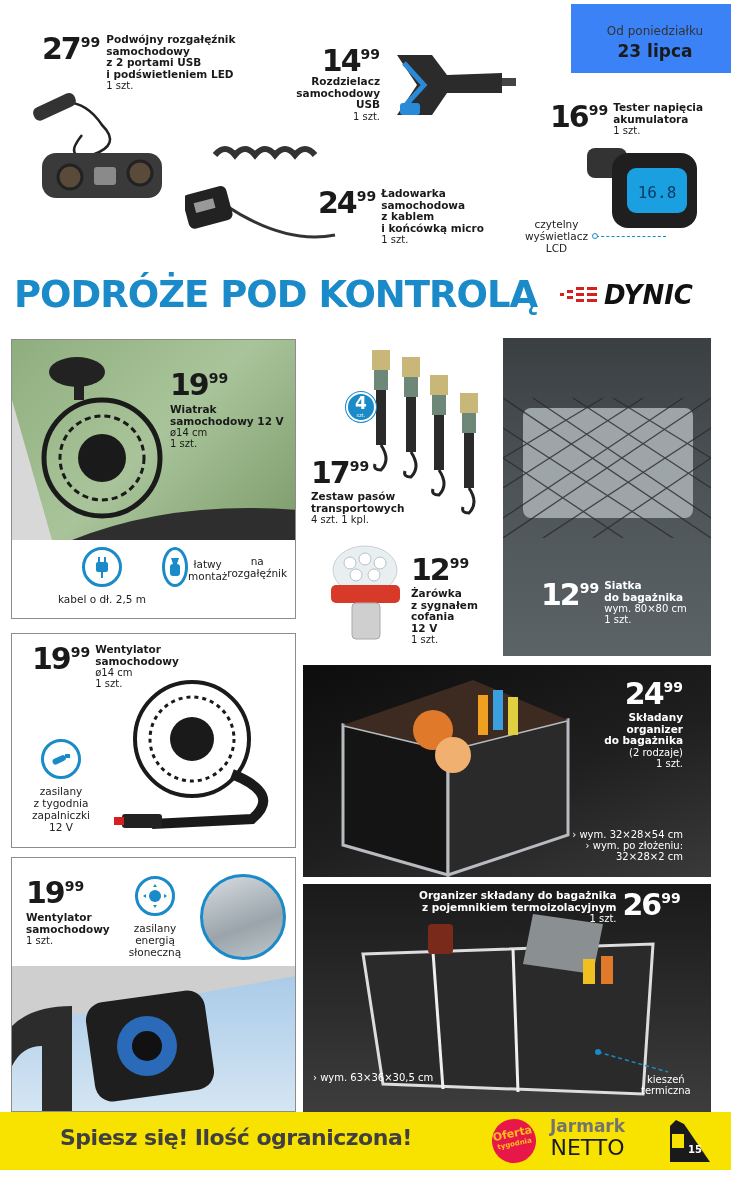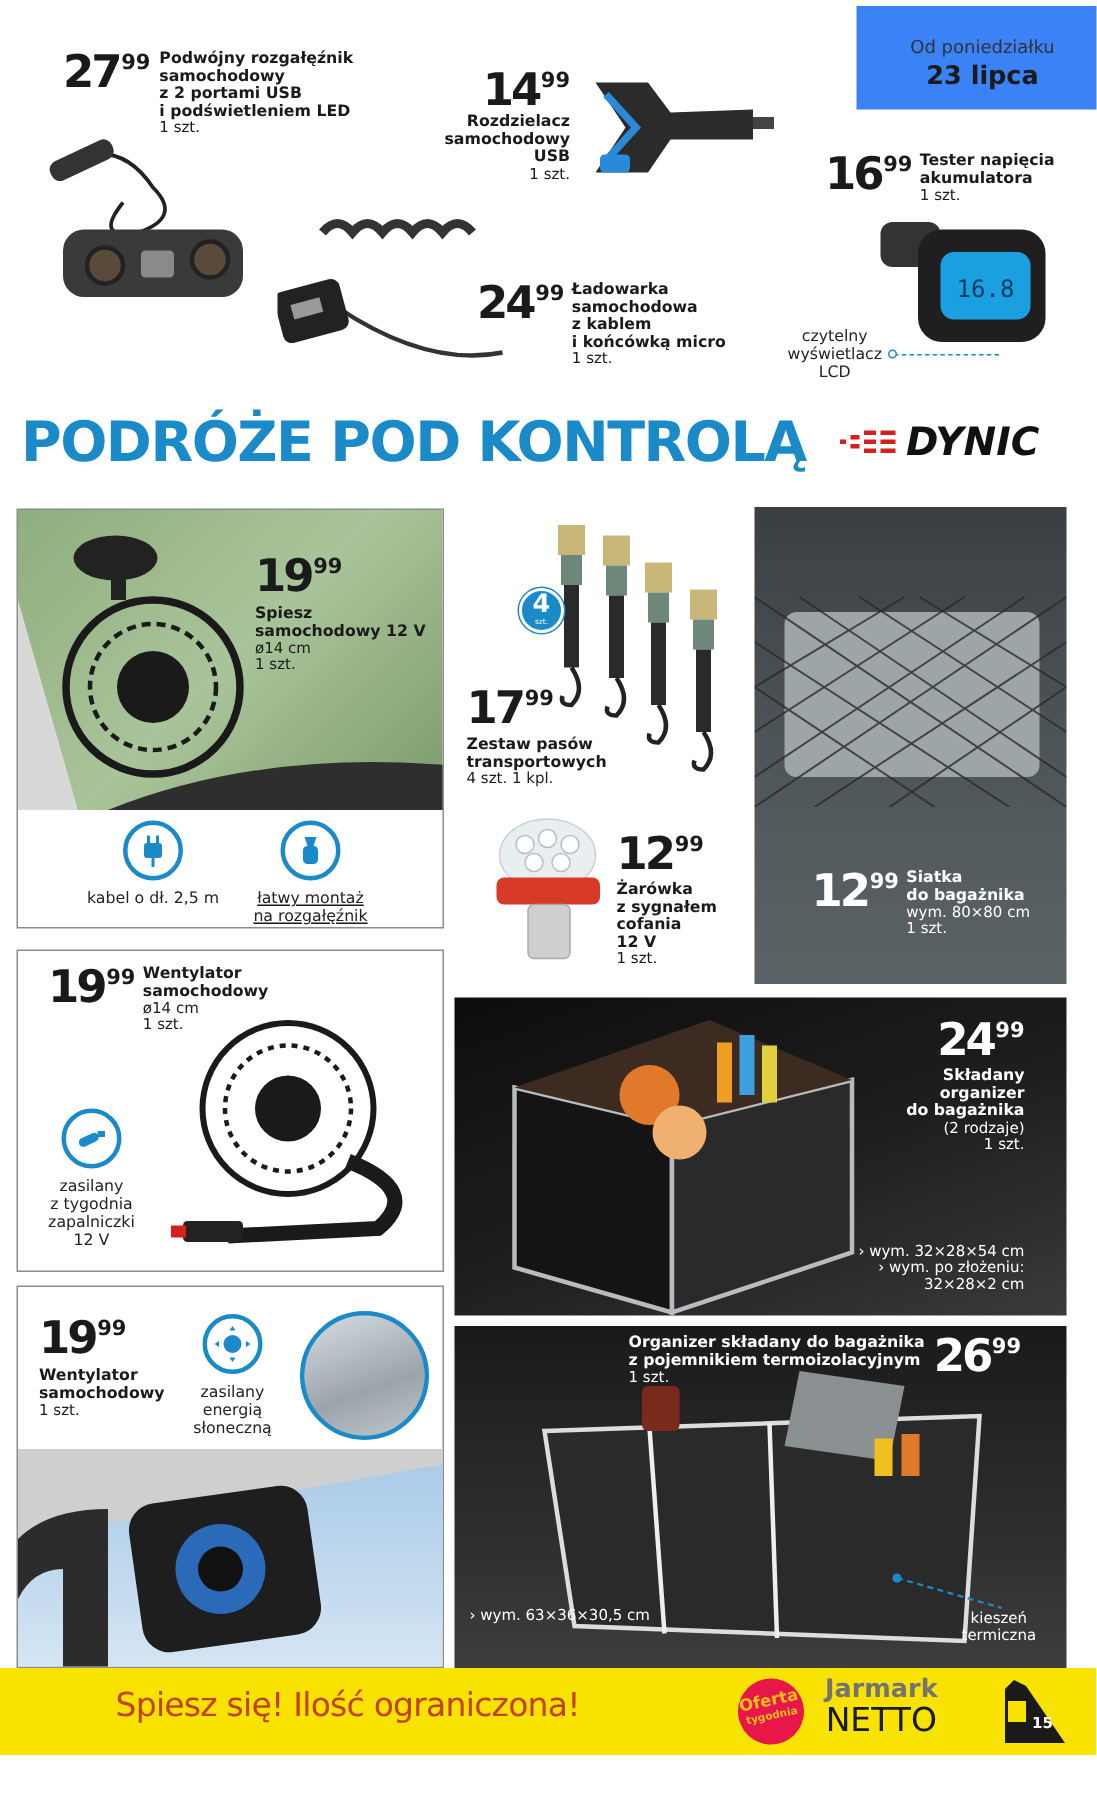--- a/index.html
+++ b/index.html
@@ -145,38 +145,38 @@
       <circle cx="90" cy="118" r="58" fill="none" stroke="#1a1a1a" stroke-width="5"></circle>
       <circle cx="90" cy="118" r="42" fill="none" stroke="#1a1a1a" stroke-width="3" stroke-dasharray="6 4"></circle>
       <circle cx="90" cy="118" r="24" fill="#1a1a1a"></circle>
       <path d="M60 200 Q160 160 285 170 L285 200 Z" fill="#2e2e2e"></path>
     </svg>
     <div style="position:absolute;left:158px;top:30px;">
       <span class="price">
         <span class="int">19</span>
           <span class="dec">99</span>
       </span>
-      <div class="pname" style="margin-top:4px;">Spiesz</div>
+      <div class="pname" style="margin-top:4px;">Wiatrak</div>
       <div class="pname">samochodowy 12 V</div>
       <div class="pmeta">ø14 cm</div>
       <div class="pmeta">1 szt.</div>
     </div>
   </div>
   <div style="position:absolute;left:45px;top:207px;width:90px;display:flex;flex-direction:column;align-items:center;">
     <div class="icon-circle">
       <svg width="20" height="22" viewBox="0 0 20 22">
           <rect x="4" y="6" width="12" height="10" rx="2" fill="#1a8ac8"></rect>
           <rect x="6" y="1" width="2" height="6" fill="#1a8ac8"></rect>
           <rect x="12" y="1" width="2" height="6" fill="#1a8ac8"></rect>
           <rect x="9" y="16" width="2" height="6" fill="#1a8ac8"></rect>
         </svg>
     </div>
     <div class="feature-label" style="margin-top:6px;">kabel o dł. 2,5 m</div>
   </div>
-  <div style="position:absolute;left:150px;top:207px;width:90px;display:flex;flex-direction:column;align-items:center;text-decoration:underline;">
+  <div style="position:absolute;left:150px;top:207px;width:90px;display:flex;flex-direction:row;align-items:center;">
     <div class="icon-circle">
       <svg width="20" height="22" viewBox="0 0 20 22">
           <path d="M6 2 L14 2 L12 8 L8 8 Z" fill="#1a8ac8"></path>
           <rect x="5" y="8" width="10" height="12" rx="3" fill="#1a8ac8"></rect>
         </svg>
     </div>
     <div class="feature-label" style="margin-top:6px;">łatwy montaż</div>
     <div class="feature-label">na rozgałęźnik</div>
   </div>
 </div>
@@ -389,39 +389,39 @@
     <line x1="130" y1="68" x2="140" y2="205" stroke="#eee" stroke-width="3"></line>
     <line x1="210" y1="65" x2="215" y2="208" stroke="#eee" stroke-width="3"></line>
     <path d="M230 30 L300 40 L290 90 L220 80 Z" fill="#8a8f92"></path>
     <rect x="125" y="40" width="25" height="30" rx="4" fill="#7a2a1a"></rect>
     <rect x="280" y="75" width="12" height="25" fill="#f0c020"></rect>
     <rect x="298" y="72" width="12" height="28" fill="#e07a2a"></rect>
     <circle cx="295" cy="168" r="3" fill="#1a8ac8"></circle>
     <line x1="295" y1="168" x2="365" y2="188" stroke="#1a8ac8" stroke-width="1.5" stroke-dasharray="4 3"></line>
   </svg>
   <div style="position:absolute;left:116px;top:6px;display:flex;gap:6px;" class="white">
-    <div style="">
+    <div style="text-align:right;">
       <div class="pname">Organizer składany do bagażnika</div>
       <div class="pname">z pojemnikiem termoizolacyjnym</div>
       <div class="pmeta">1 szt.</div>
     </div>
     <span class="price white">
       <span class="int">26</span>
         <span class="dec">99</span>
     </span>
   </div>
   <div class="white pmeta" style="position:absolute;left:10px;top:188px;">› wym. 63×36×30,5 cm</div>
   <div style="position:absolute;left:338px;top:190px;text-align:center;" class="white">
     <div class="pmeta">kieszeń</div>
     <div class="pmeta">termiczna</div>
   </div>
 </div>
 
 <div class="banner">
-  <div style="position:absolute;left:77px;top:13px;font-size:22px;font-weight:400;color:#c2410c;letter-spacing:-0.5px;">Spiesz się! Ilość ograniczona!</div>
+  <div style="position:absolute;left:60px;top:13px;font-size:22px;font-weight:700;color:#404040;letter-spacing:-0.5px;">Spiesz się! Ilość ograniczona!</div>
   <div style="position:absolute;left:492px;top:7px;width:44px;height:44px;border-radius:50%;background:#e8174a;color:#fcbf1a;text-align:center;padding-top:9px;transform:rotate(-12deg);">
     <div style="font-size:11px;font-weight:900;line-height:12px;">Oferta</div>
     <div style="font-size:7px;font-weight:700;line-height:9px;">tygodnia</div>
   </div>
   <div style="position:absolute;left:550px;top:4px;text-align:center;">
     <div style="font-size:17px;font-weight:900;line-height:20px;color:#737373;">Jarmark</div>
     <div style="font-size:22px;font-weight:400;line-height:24px;color:#1a1a1a;">NETTO</div>
   </div>
   <div style="position:absolute;left:668px;top:8px;width:44px;height:42px;">
     <svg width="44" height="42" viewBox="0 0 44 42">

